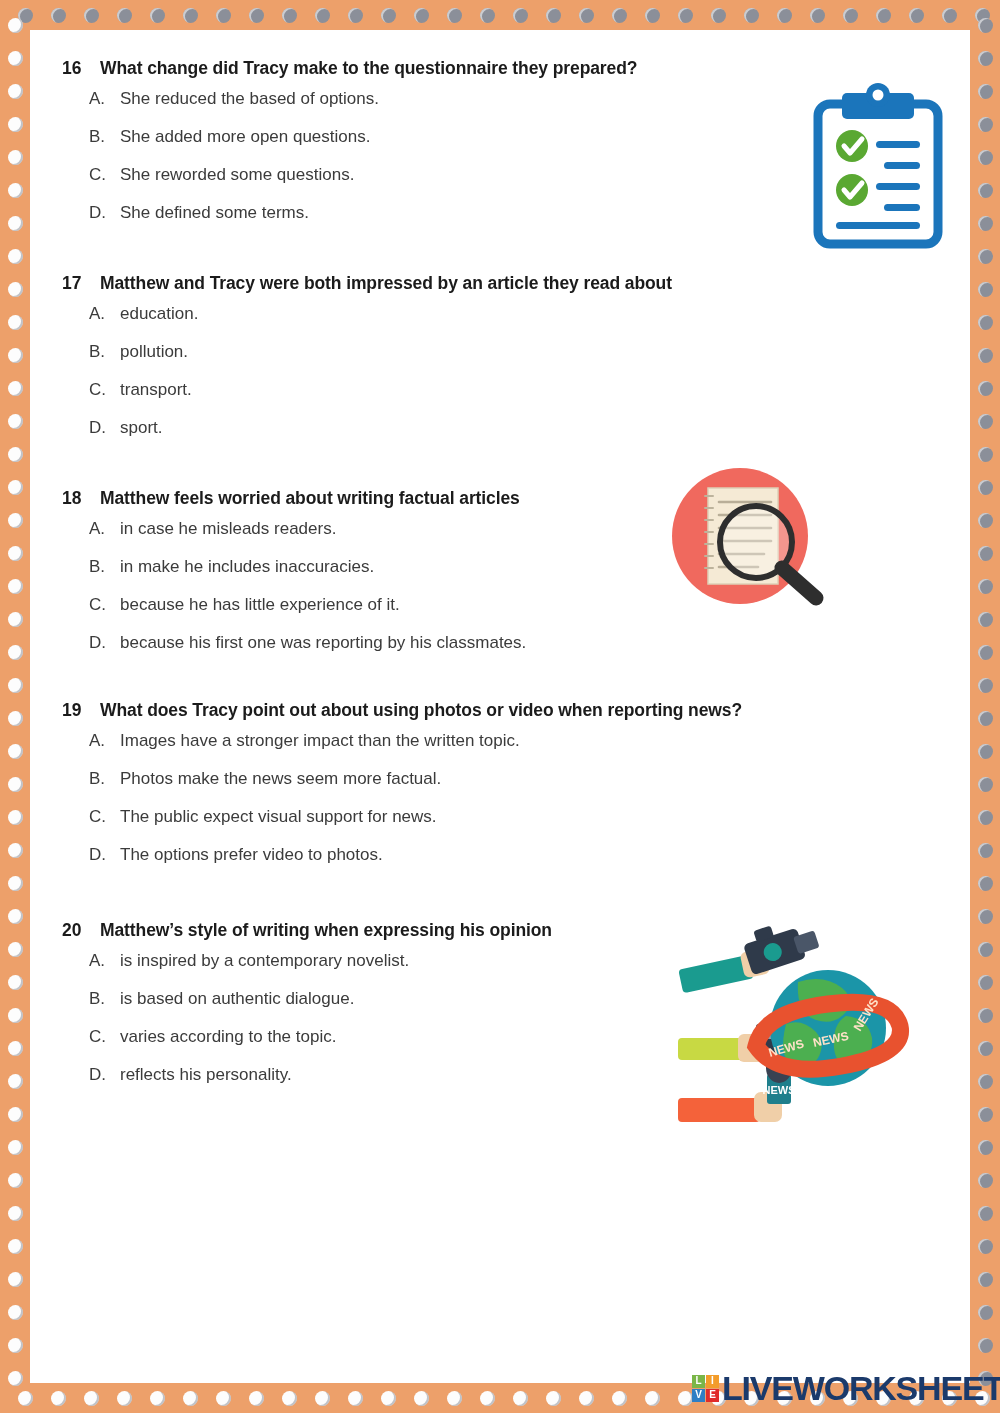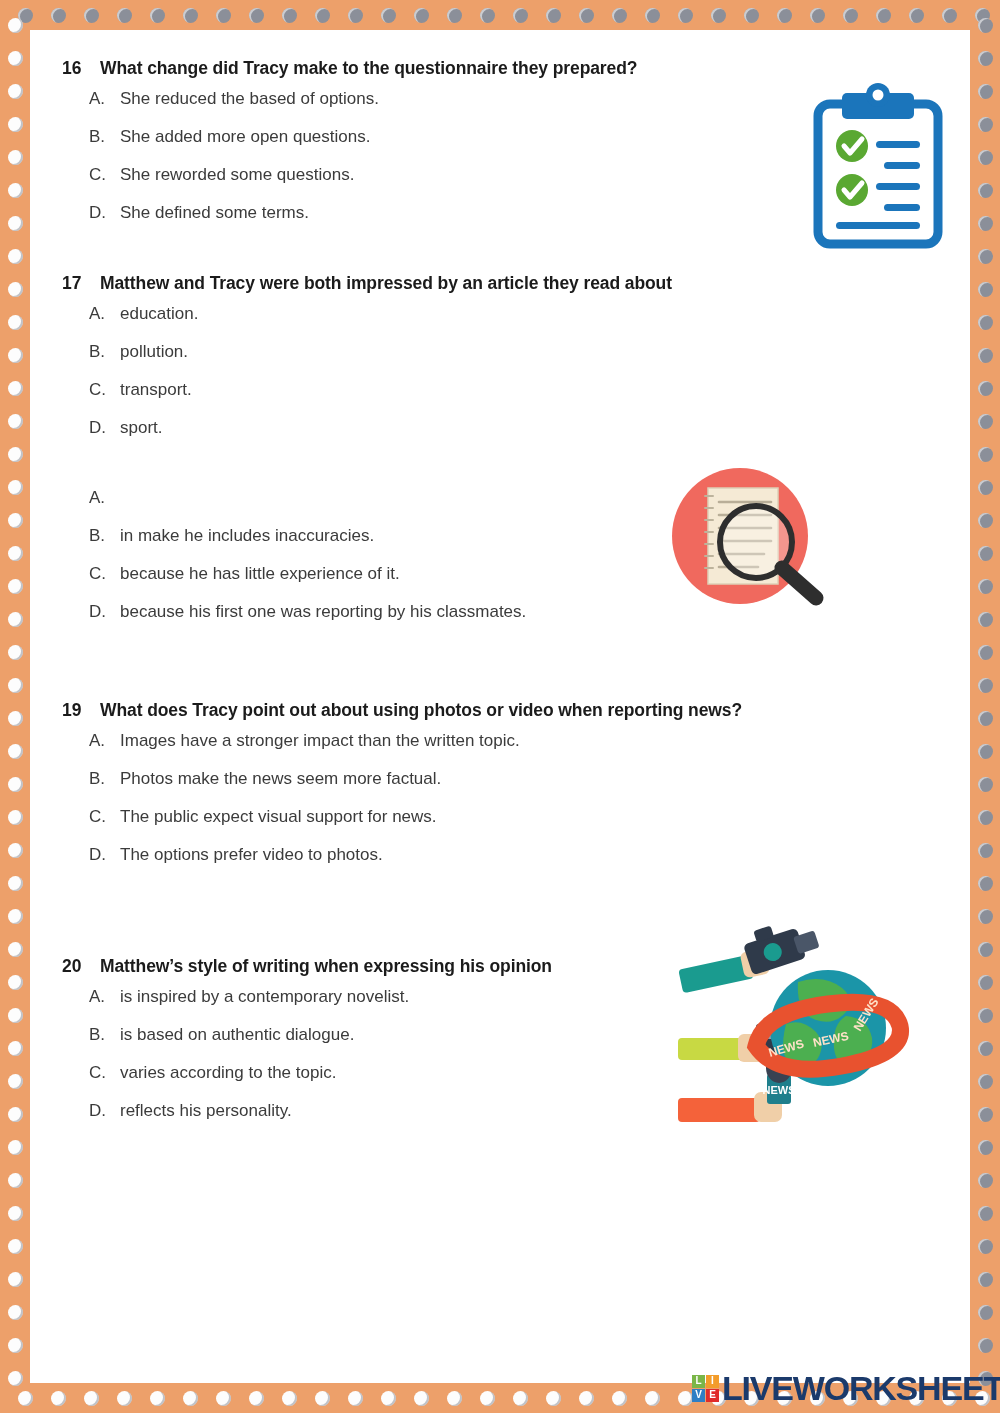--- a/index.html
+++ b/index.html
@@ -327,22 +327,27 @@
           <div class="option">    
             <span class="olet">C.</span>    
             <span class="otext">transport.</span>  
           </div>  
           <div class="option">    
             <span class="olet">D.</span>    
             <span class="otext">sport.</span>  
           </div>
         </div>
         <div class="qblock" style="top:458px">  
+          <div class="qhead">    
+            <span class="qnum">18</span>    
+            <span class="qtext">Matthew feels worried about writing factual articles</span>  
+          </div>  
           <div class="option">    
             <span class="olet">A.</span>    
+            <span class="otext">in case he misleads readers.</span>  
           </div>  
           <div class="option">    
             <span class="olet">B.</span>    
             <span class="otext">in make he includes inaccuracies.</span>  
           </div>  
           <div class="option">    
             <span class="olet">C.</span>    
             <span class="otext">because he has little experience of it.</span>  
           </div>  
           <div class="option">    
@@ -365,21 +370,21 @@
           </div>  
           <div class="option">    
             <span class="olet">C.</span>    
             <span class="otext">The public expect visual support for news.</span>  
           </div>  
           <div class="option">    
             <span class="olet">D.</span>    
             <span class="otext">The options prefer video to photos.</span>  
           </div>
         </div>
-        <div class="qblock" style="top:926px">  
+        <div class="qblock" style="top:890px">  
           <div class="qhead">    
             <span class="qnum">20</span>    
             <span class="qtext">Matthew’s style of writing when expressing his opinion</span>  
           </div>  
           <div class="option">    
             <span class="olet">A.</span>    
             <span class="otext">is inspired by a contemporary novelist.</span>  
           </div>  
           <div class="option">    
             <span class="olet">B.</span>    

